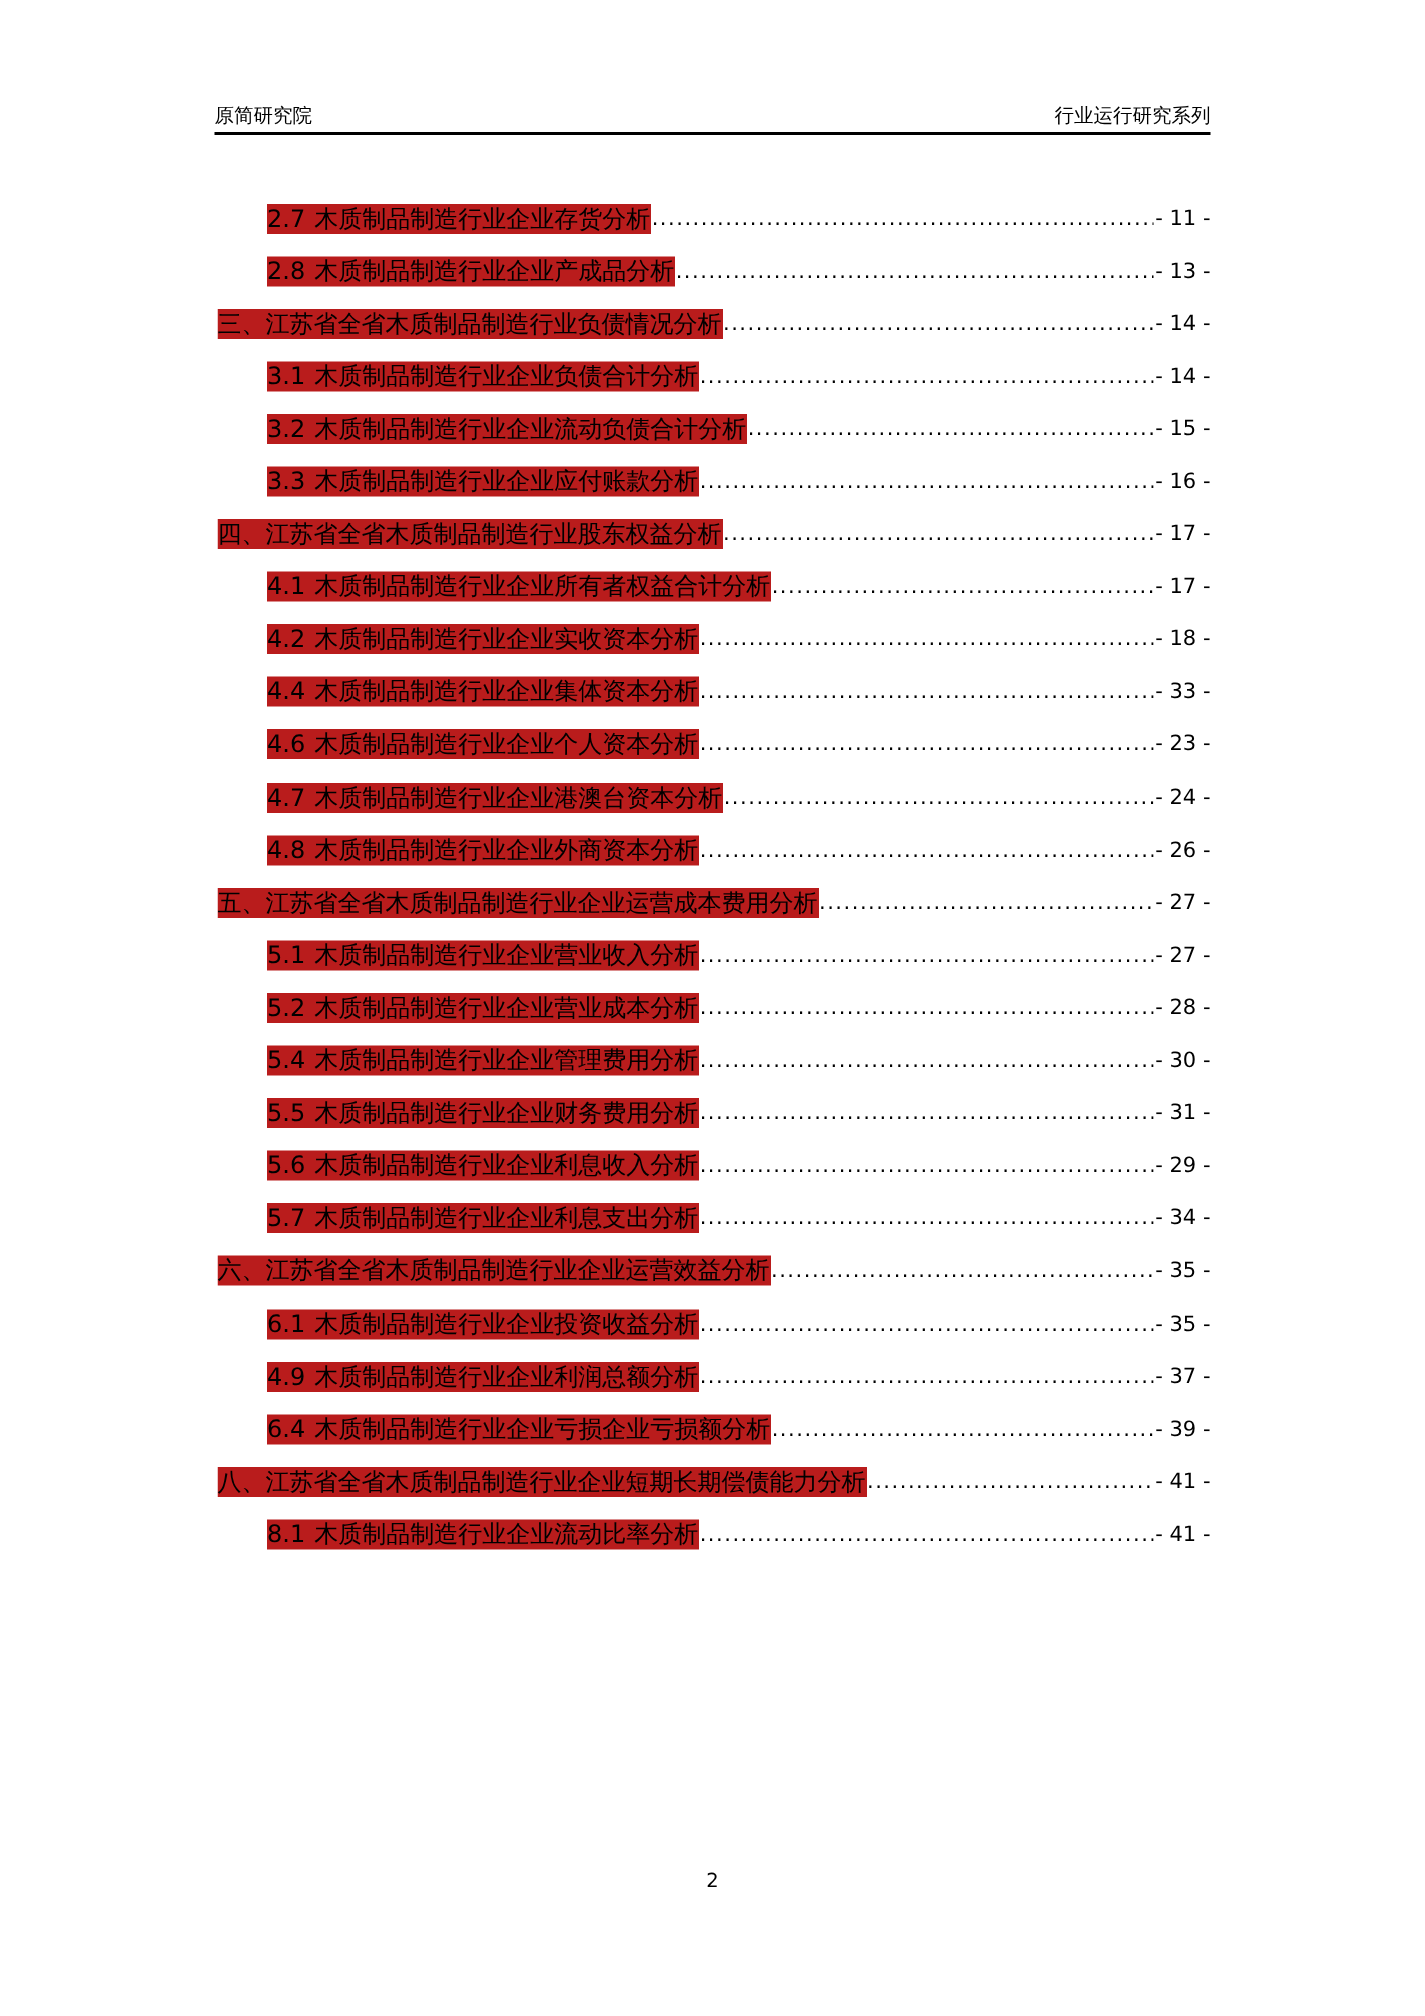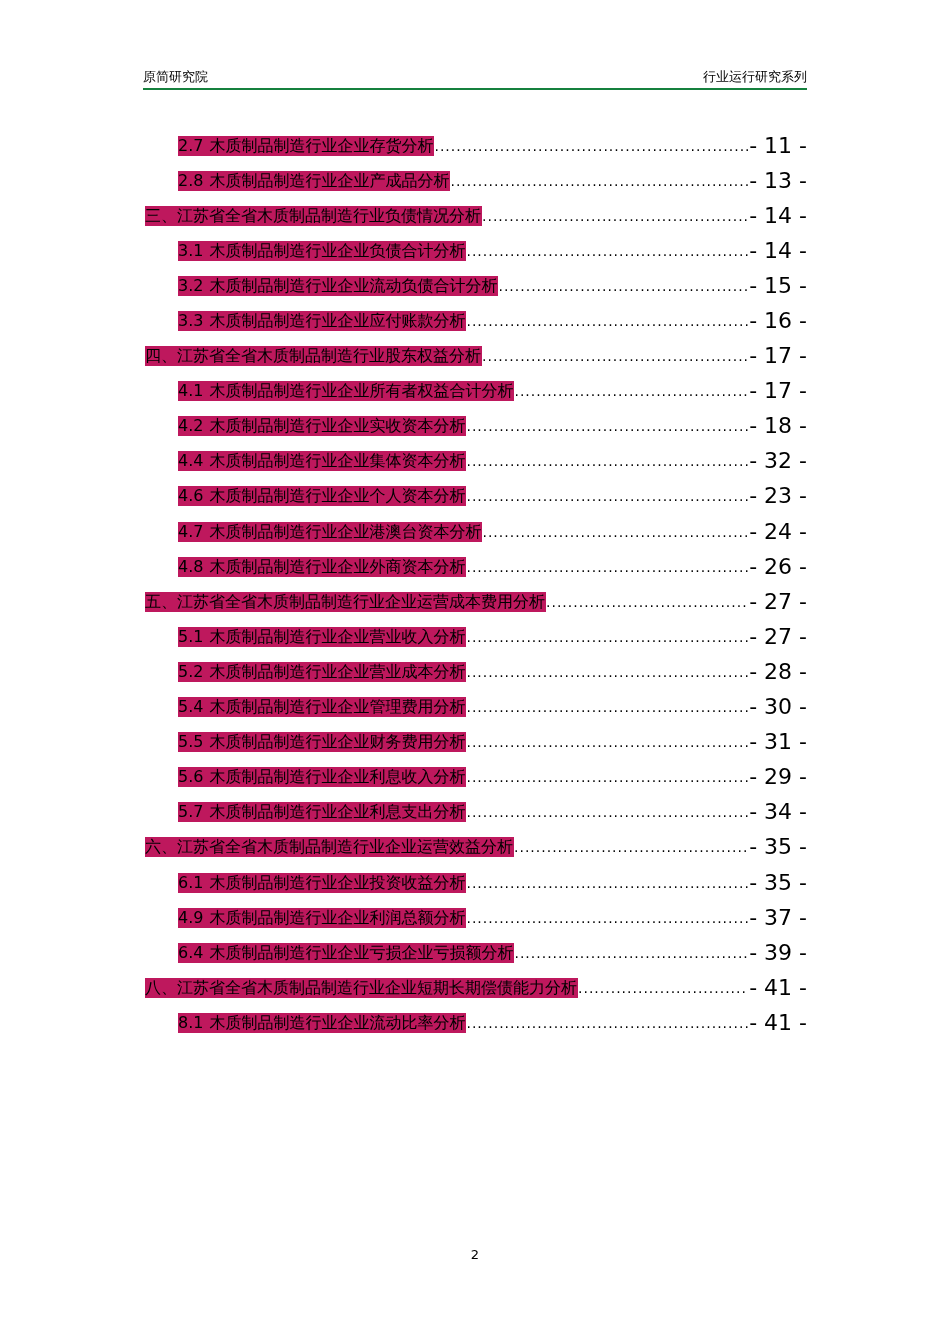--- a/index.html
+++ b/index.html
@@ -1,30 +1,30 @@
 <!DOCTYPE html>
 <html><head>
 <meta charset="utf-8">
 <style>
   html, body { margin: 0; padding: 0; background: #ffffff; }
   body { width: 950px; height: 1344px; position: relative; overflow: hidden;
          font-family: "DejaVu Sans", sans-serif; color: #000; }
   .header { position: absolute; left: 143px; top: 66px; width: 664px; height: 22px;
-            border-bottom: 2px solid #15803d; }
+            border-bottom: 2px solid #000000; }
   .header-left { position: absolute; left: 0; top: 2px; font-size: 13px; }
   .header-right { position: absolute; right: 0; top: 2px; font-size: 13px; }
   .toc { position: absolute; left: 145px; top: 128px; width: 662px; }
   .toc-row { position: relative; height: 35.1px; display: flex; align-items: center;
              font-size: 16px; line-height: 20px; white-space: nowrap; overflow: hidden; }
   .toc-row.level-2 { padding-left: 33px; }
-  .toc-title { flex: 0 0 auto; background: #be185d; padding-right: 1px; }
+  .toc-title { flex: 0 0 auto; background: #b91c1c; padding-right: 1px; }
   .toc-title .num { margin-right: 6px; }
   .toc-leader { flex: 1 1 auto; overflow: hidden; letter-spacing: 1px; color: #000; font-size: 14px; }
   .toc-leader::before { content: "........................................................................................................................................................................"; }
-  .toc-page { flex: 0 0 auto; padding-left: 1px; font-size: 22px; }
+  .toc-page { flex: 0 0 auto; padding-left: 1px; font-size: 14px; }
   .footer { position: absolute; left: 0; width: 950px; top: 1247px; text-align: center; font-size: 13px; }
 </style>
 </head>
 <body>
 
 <div class="header">
   <span class="header-left">原简研究院</span>
   <span class="header-right">行业运行研究系列</span>
 </div>
 
@@ -70,21 +70,21 @@
       <span class="toc-page">- 17 -</span>
     </div>
     <div class="toc-row level-2">
       <span class="toc-title"><span class="num">4.2</span><span>木质制品制造行业企业实收资本分析</span></span>
       <span class="toc-leader"></span>
       <span class="toc-page">- 18 -</span>
     </div>
     <div class="toc-row level-2">
       <span class="toc-title"><span class="num">4.4</span><span>木质制品制造行业企业集体资本分析</span></span>
       <span class="toc-leader"></span>
-      <span class="toc-page">- 32 -</span>
+      <span class="toc-page">- 33 -</span>
     </div>
     <div class="toc-row level-2">
       <span class="toc-title"><span class="num">4.6</span><span>木质制品制造行业企业个人资本分析</span></span>
       <span class="toc-leader"></span>
       <span class="toc-page">- 23 -</span>
     </div>
     <div class="toc-row level-2">
       <span class="toc-title"><span class="num">4.7</span><span>木质制品制造行业企业港澳台资本分析</span></span>
       <span class="toc-leader"></span>
       <span class="toc-page">- 24 -</span>

